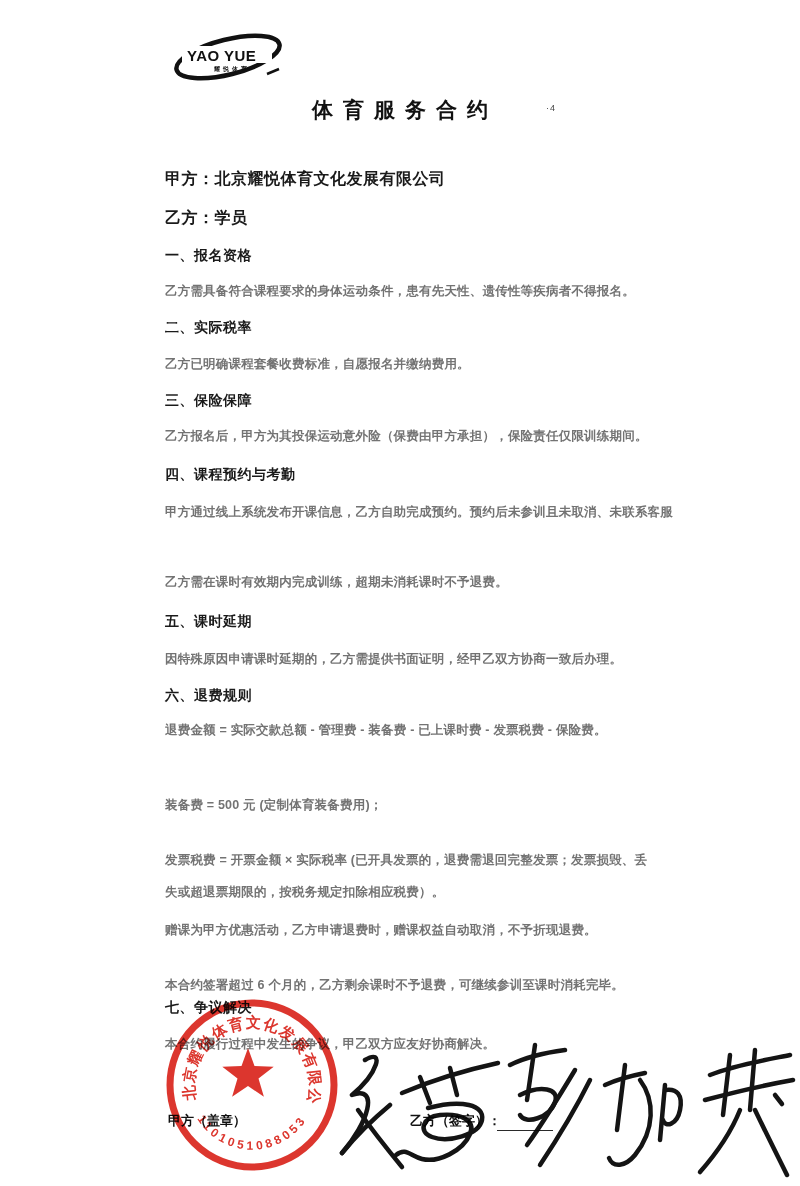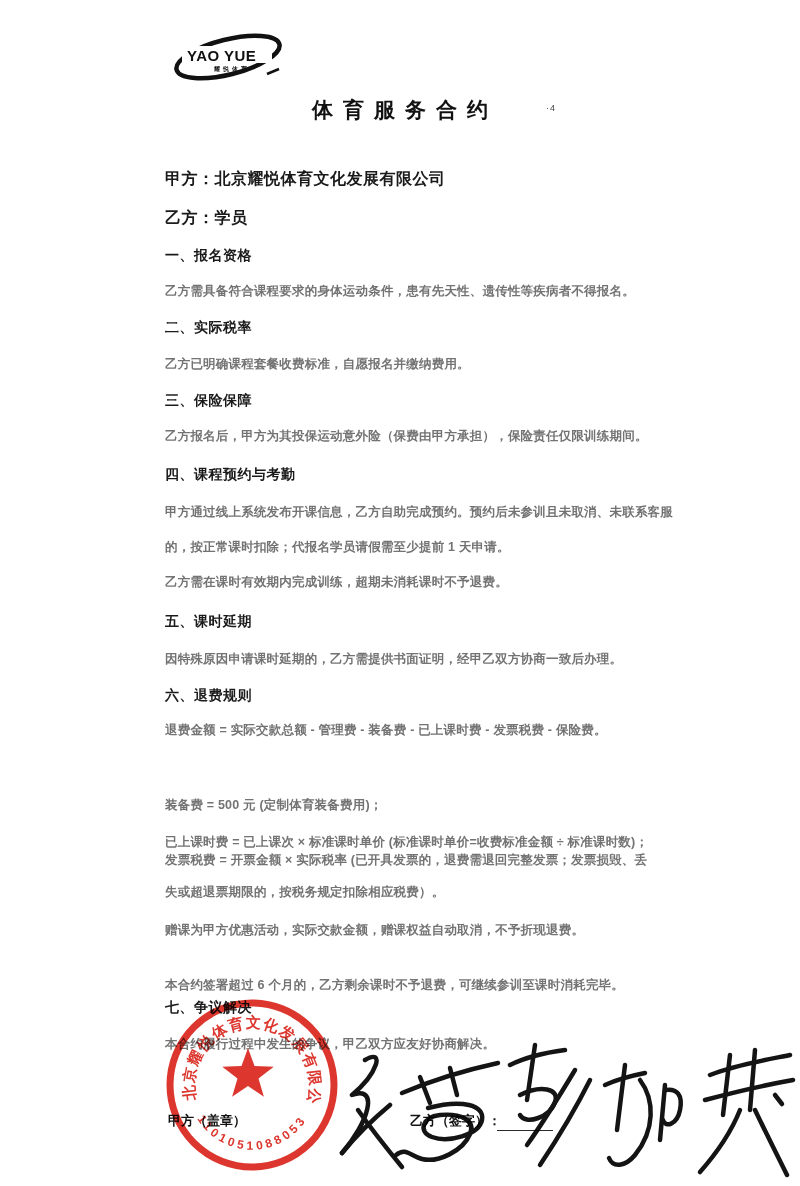--- a/index.html
+++ b/index.html
@@ -50,33 +50,31 @@
   <div class="line body-text" style="top:283px">乙方需具备符合课程要求的身体运动条件，患有先天性、遗传性等疾病者不得报名。</div>
 
   <div class="line heading" style="top:319px">二、实际税率</div>
   <div class="line body-text" style="top:356px">乙方已明确课程套餐收费标准，自愿报名并缴纳费用。</div>
 
   <div class="line heading" style="top:392px">三、保险保障</div>
   <div class="line body-text" style="top:428px">乙方报名后，甲方为其投保运动意外险（保费由甲方承担），保险责任仅限训练期间。</div>
 
   <div class="line heading" style="top:466px">四、课程预约与考勤</div>
   <div class="line body-text" style="top:504px">甲方通过线上系统发布开课信息，乙方自助完成预约。预约后未参训且未取消、未联系客服</div>
-  <div class="line body-text" style="top:539px">的，按正常课时扣除；代报名学员请假需至少提前 1 天申请。</div>
   <div class="line body-text" style="top:574px">乙方需在课时有效期内完成训练，超期未消耗课时不予退费。</div>
 
   <div class="line heading" style="top:613px">五、课时延期</div>
   <div class="line body-text" style="top:651px">因特殊原因申请课时延期的，乙方需提供书面证明，经甲乙双方协商一致后办理。</div>
 
   <div class="line heading" style="top:687px">六、退费规则</div>
   <div class="line body-text" style="top:722px">退费金额 = 实际交款总额 - 管理费 - 装备费 - 已上课时费 - 发票税费 - 保险费。</div>
   <div class="line body-text" style="top:797px">装备费 = 500 元 (定制体育装备费用)；</div>
-  <div class="line body-text" style="top:834px">已上课时费 = 已上课次 × 标准课时单价 (标准课时单价=收费标准金额 ÷ 标准课时数)；</div>
   <div class="line body-text" style="top:852px">发票税费 = 开票金额 × 实际税率 (已开具发票的，退费需退回完整发票；发票损毁、丢</div>
   <div class="line body-text" style="top:884px">失或超退票期限的，按税务规定扣除相应税费）。</div>
-  <div class="line body-text" style="top:922px">赠课为甲方优惠活动，实际交款金额，赠课权益自动取消，不予折现退费。</div>
+  <div class="line body-text" style="top:922px">赠课为甲方优惠活动，乙方申请退费时，赠课权益自动取消，不予折现退费。</div>
   <div class="line body-text" style="top:977px">本合约签署超过 6 个月的，乙方剩余课时不予退费，可继续参训至课时消耗完毕。</div>
 
   <div class="line heading" style="top:999px">七、争议解决</div>
   <div class="line body-text" style="top:1036px">本合约履行过程中发生的争议，甲乙双方应友好协商解决。</div>
 
   <div class="footer-label" style="left:168px;top:1112px">甲方（盖章）</div>
   <div class="footer-label" style="left:410px;top:1112px">乙方（签字）：</div>
   <div class="sig-underline"></div>
 
   <svg class="stamp" viewBox="-88 -88 176 176">

